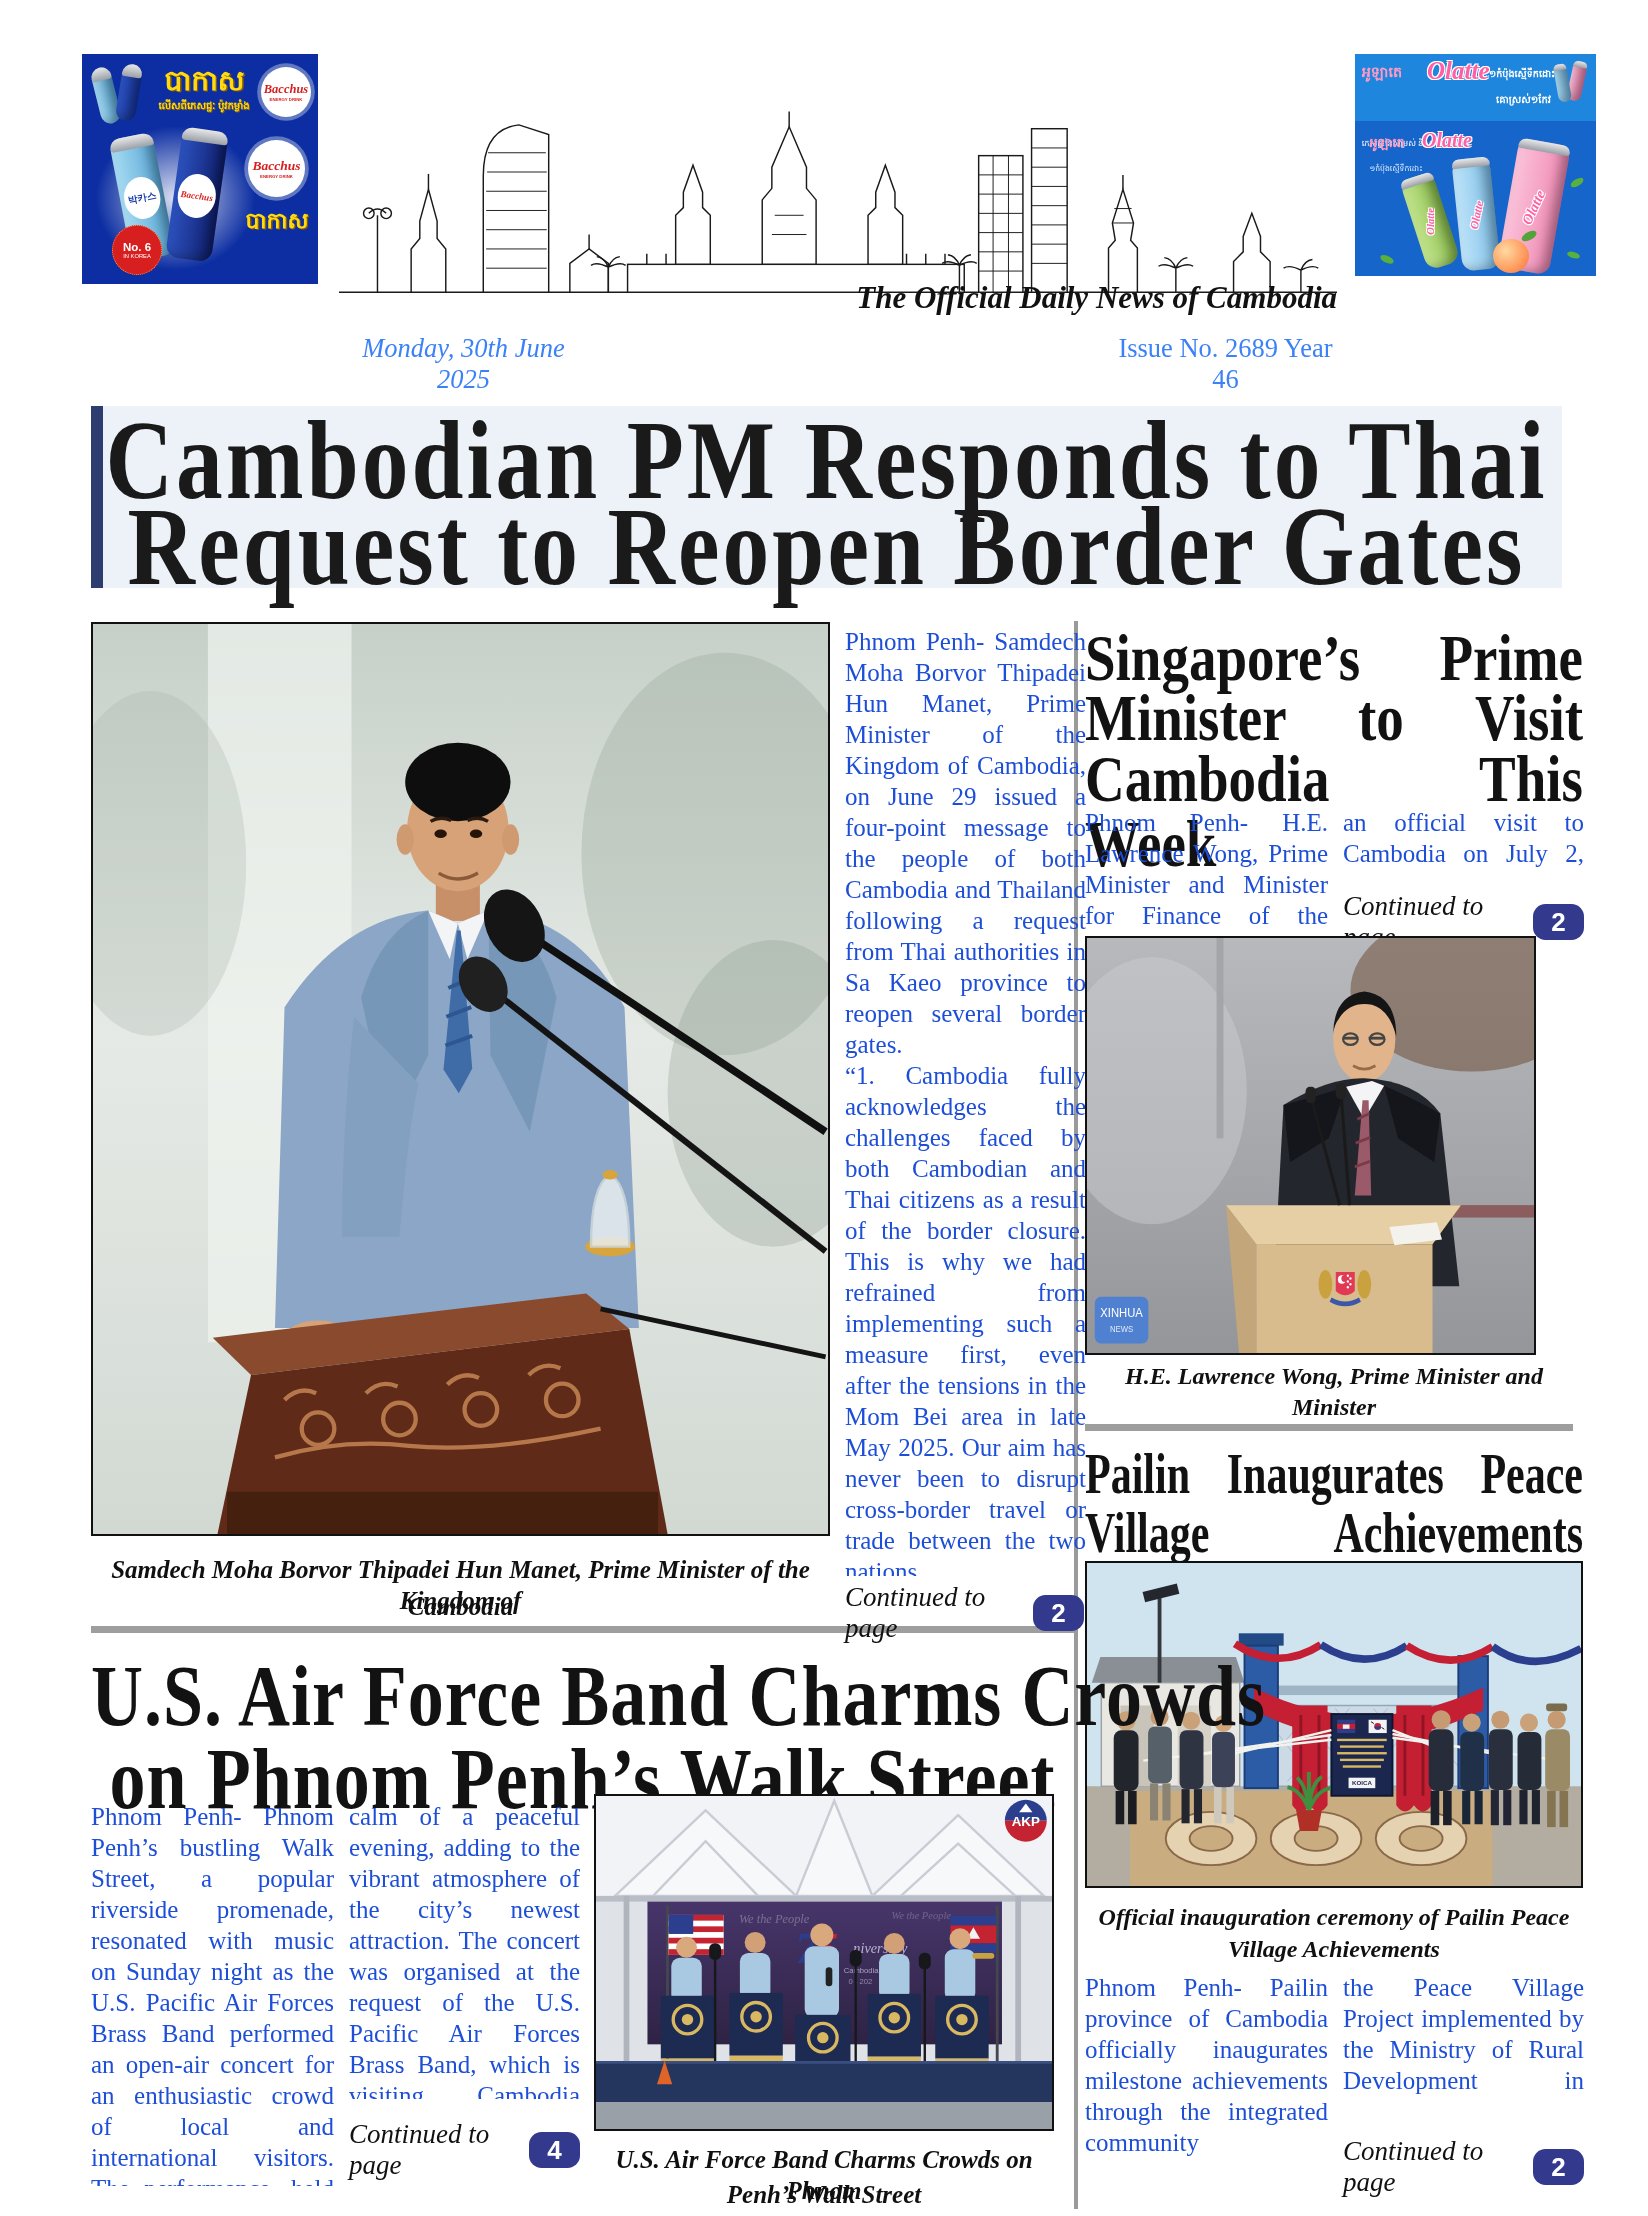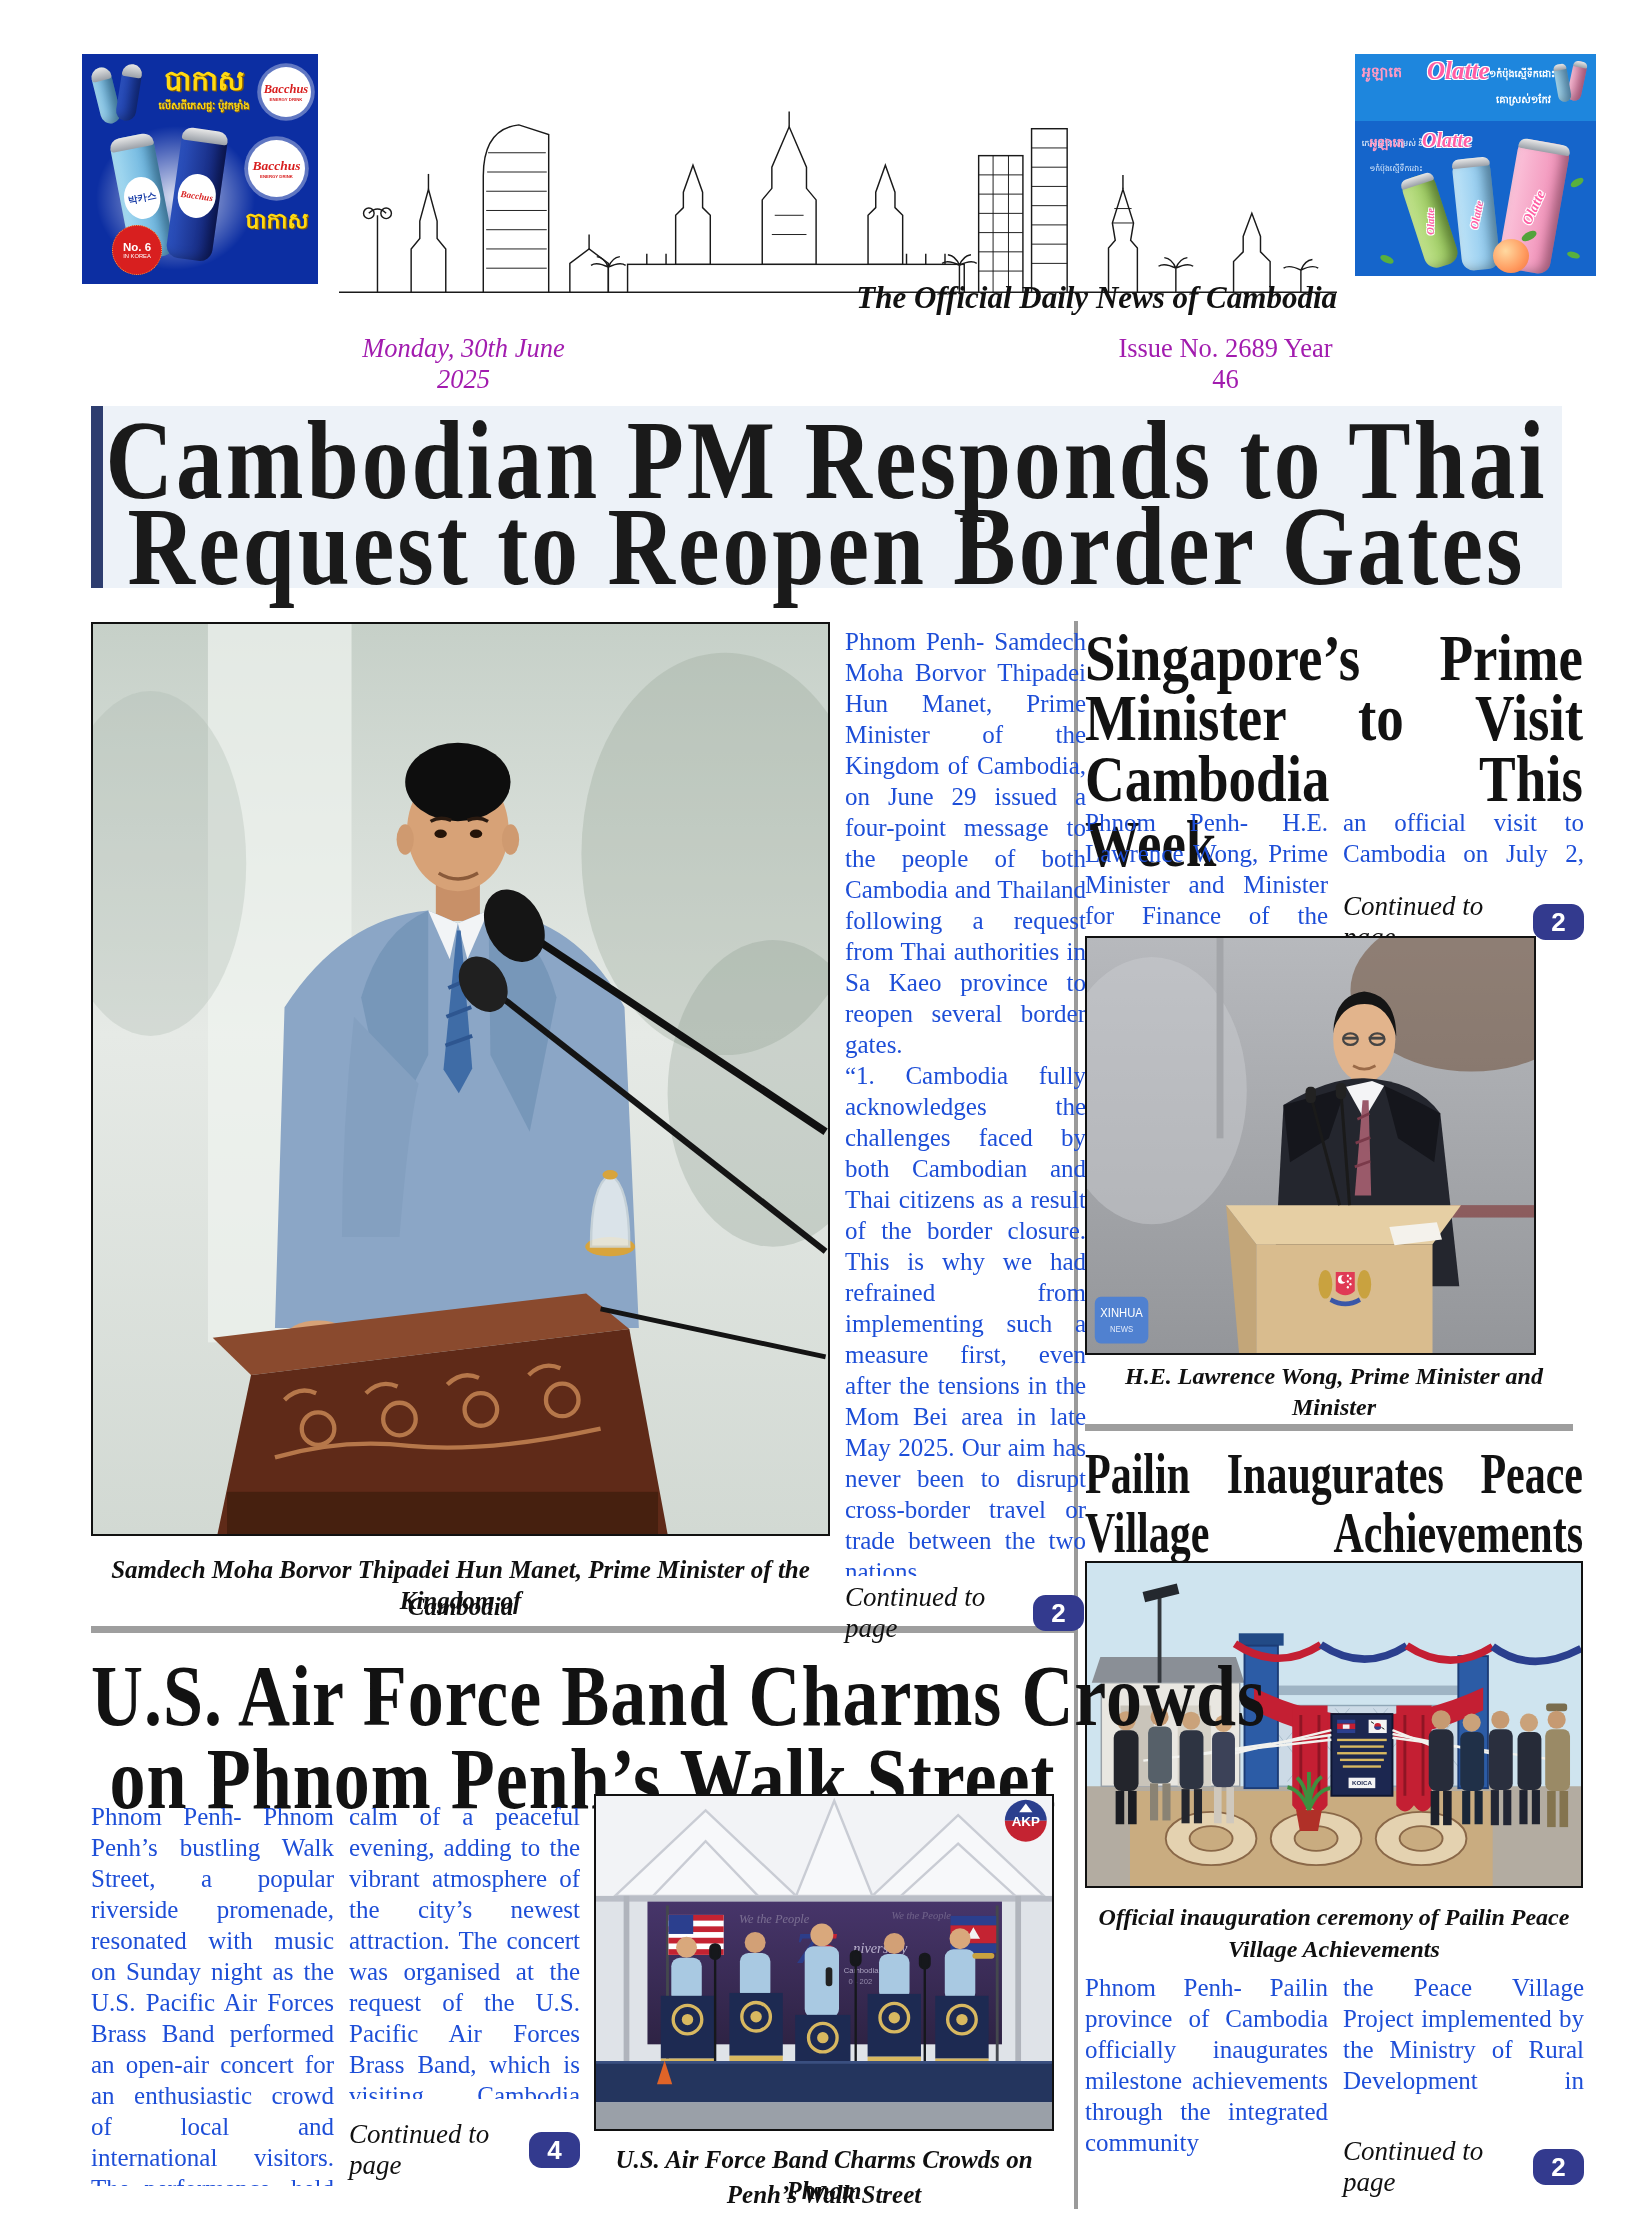--- a/index.html
+++ b/index.html
@@ -4,21 +4,21 @@
 <style>
   html,body{margin:0;padding:0;background:#fff;}
   #page{position:relative;width:1648px;height:2216px;background:#ffffff;overflow:hidden;
         font-family:"Liberation Serif",serif;color:#161616;}
   .abs{position:absolute;}
   
   #masthead-title{font-weight:bold;font-size:159px;line-height:1;text-align:center;
     background:linear-gradient(180deg,#2d3db4 0%,#3d35ab 20%,#8c2a8a 38%,#e61e25 52%,#c22331 63%,#7c2b8e 80%,#3a3aa6 100%);
     -webkit-background-clip:text;background-clip:text;color:transparent;letter-spacing:1.9px;}
   #tagline{font-style:italic;font-weight:bold;font-size:31px;text-align:right;color:#111;}
-  .dateline{font-size:26.5px;color:#a21caf;}
+  .dateline{font-size:26.5px;color:#3b82f6;}
   
   #headline-box{background:#edf2f8;}
   .headline-line{width:100%;text-align:center;font-weight:bold;font-size:89px;line-height:1;
     letter-spacing:2.9px;transform:scale(1.05,1.25);transform-origin:50% 50%;color:#1a1a1a;white-space:nowrap;}
   
   .bodycol{font-size:25px;line-height:31px;text-align:justify;color:#1d4ed8;}
   .bodycol p{margin:0 0 0 0;}
   .cap{font-weight:bold;font-style:italic;font-size:25px;line-height:31px;text-align:center;color:#101010;}
   .cap-sm{font-size:24px;}
   .gdiv{background:#9e9e9e;}

